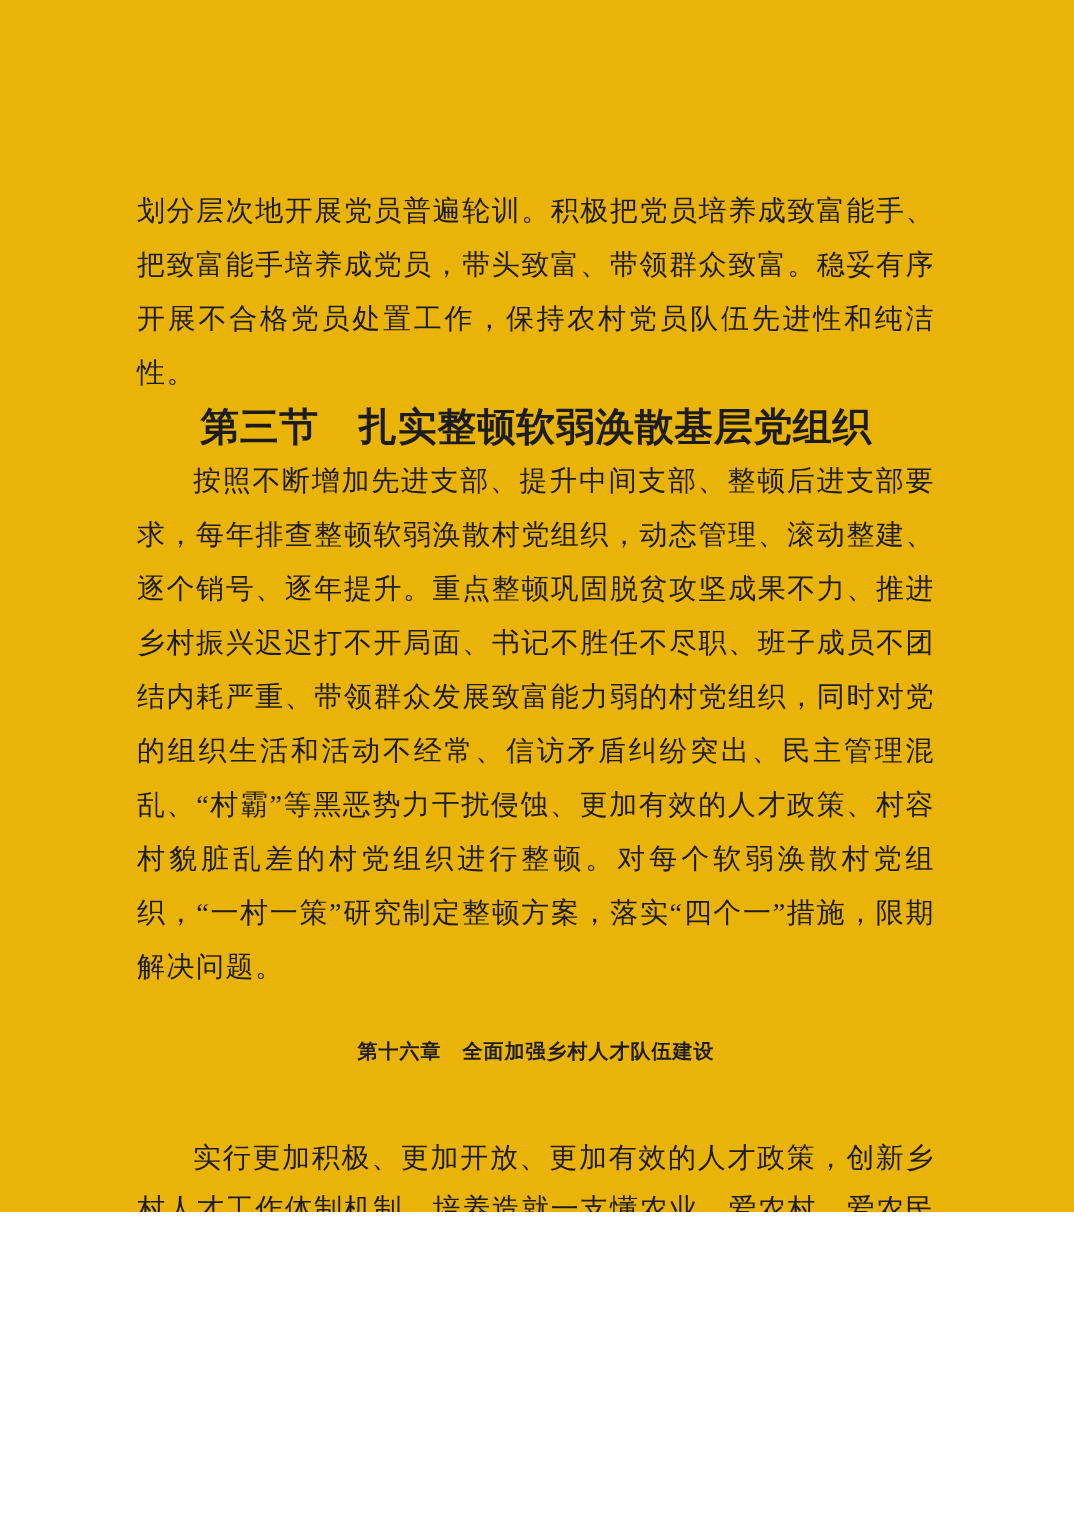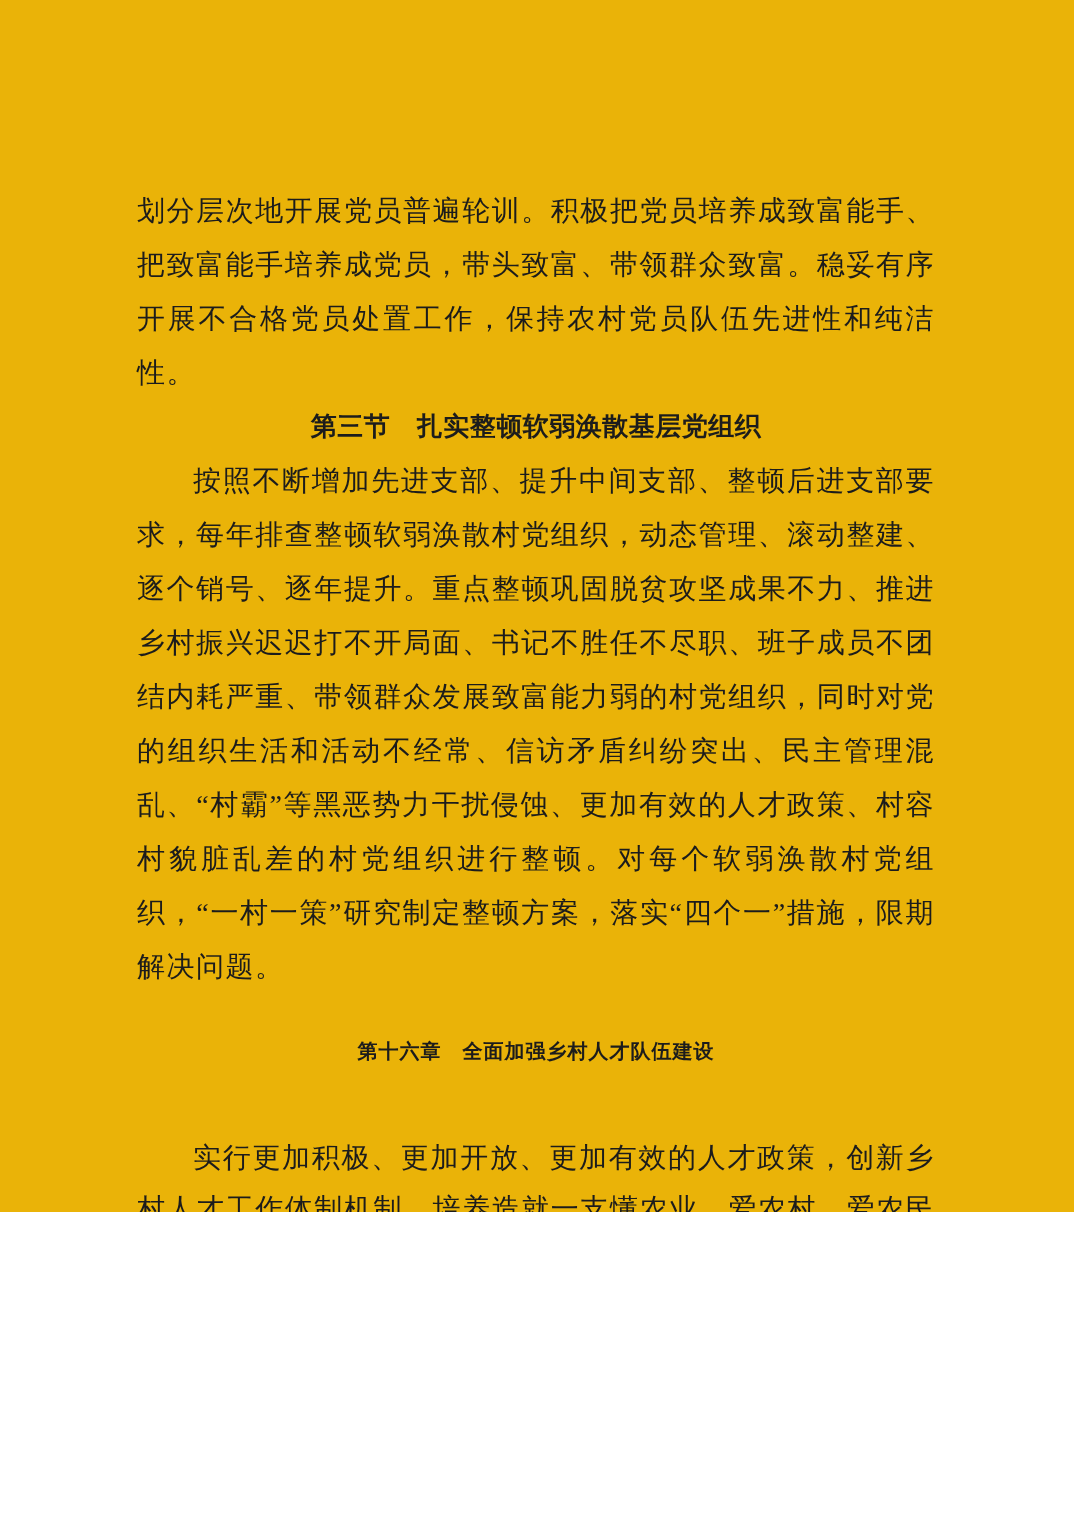--- a/index.html
+++ b/index.html
@@ -32,21 +32,21 @@
     font-weight: 400;
   }
   .para.indented {
     text-indent: 2em;
   }
   .para.tight {
     line-height: 51px;
     margin-top: 50px;
   }
   .section-heading {
-    font-size: 26px;
+    font-size: 39px;
     line-height: 54px;
     font-weight: 700;
     text-align: center;
     margin: 0;
     letter-spacing: 0.5px;
   }
   .section-heading.last {
     line-height: 52px;
     margin-top: 2px;
   }

